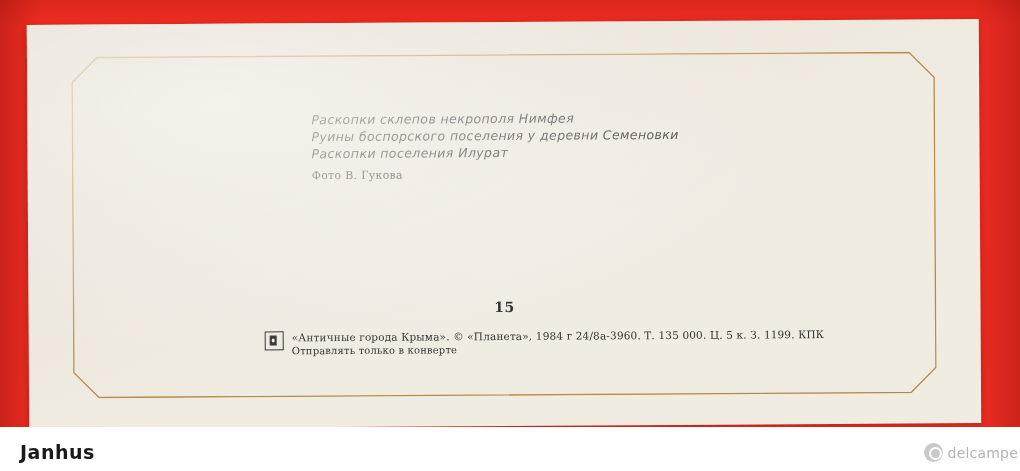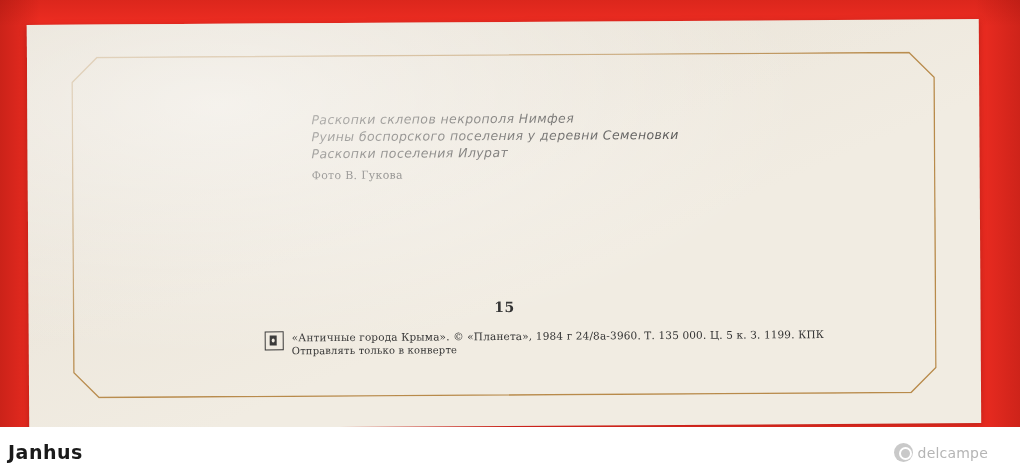--- a/index.html
+++ b/index.html
@@ -159,31 +159,31 @@
   #watermark-bar {
     position: absolute;
     left: 0;
     bottom: 0;
     width: 1020px;
     height: 44px;
     background: #ffffff;
   }
   #brand-mark {
     position: absolute;
-    left: 8px;
+    left: 20px;
     bottom: 8px;
     font-family: "DejaVu Sans", sans-serif;
     font-size: 19px;
     font-weight: bold;
     letter-spacing: 0.5px;
     color: #1a1a1a;
   }
   #delcampe {
     position: absolute;
-    right: 32px;
+    right: 2px;
     bottom: 9px;
     display: flex;
     align-items: center;
     gap: 5px;
   }
   #delcampe-icon {
     width: 19px;
     height: 19px;
     border-radius: 50%;
     background: #c9c9c9;

